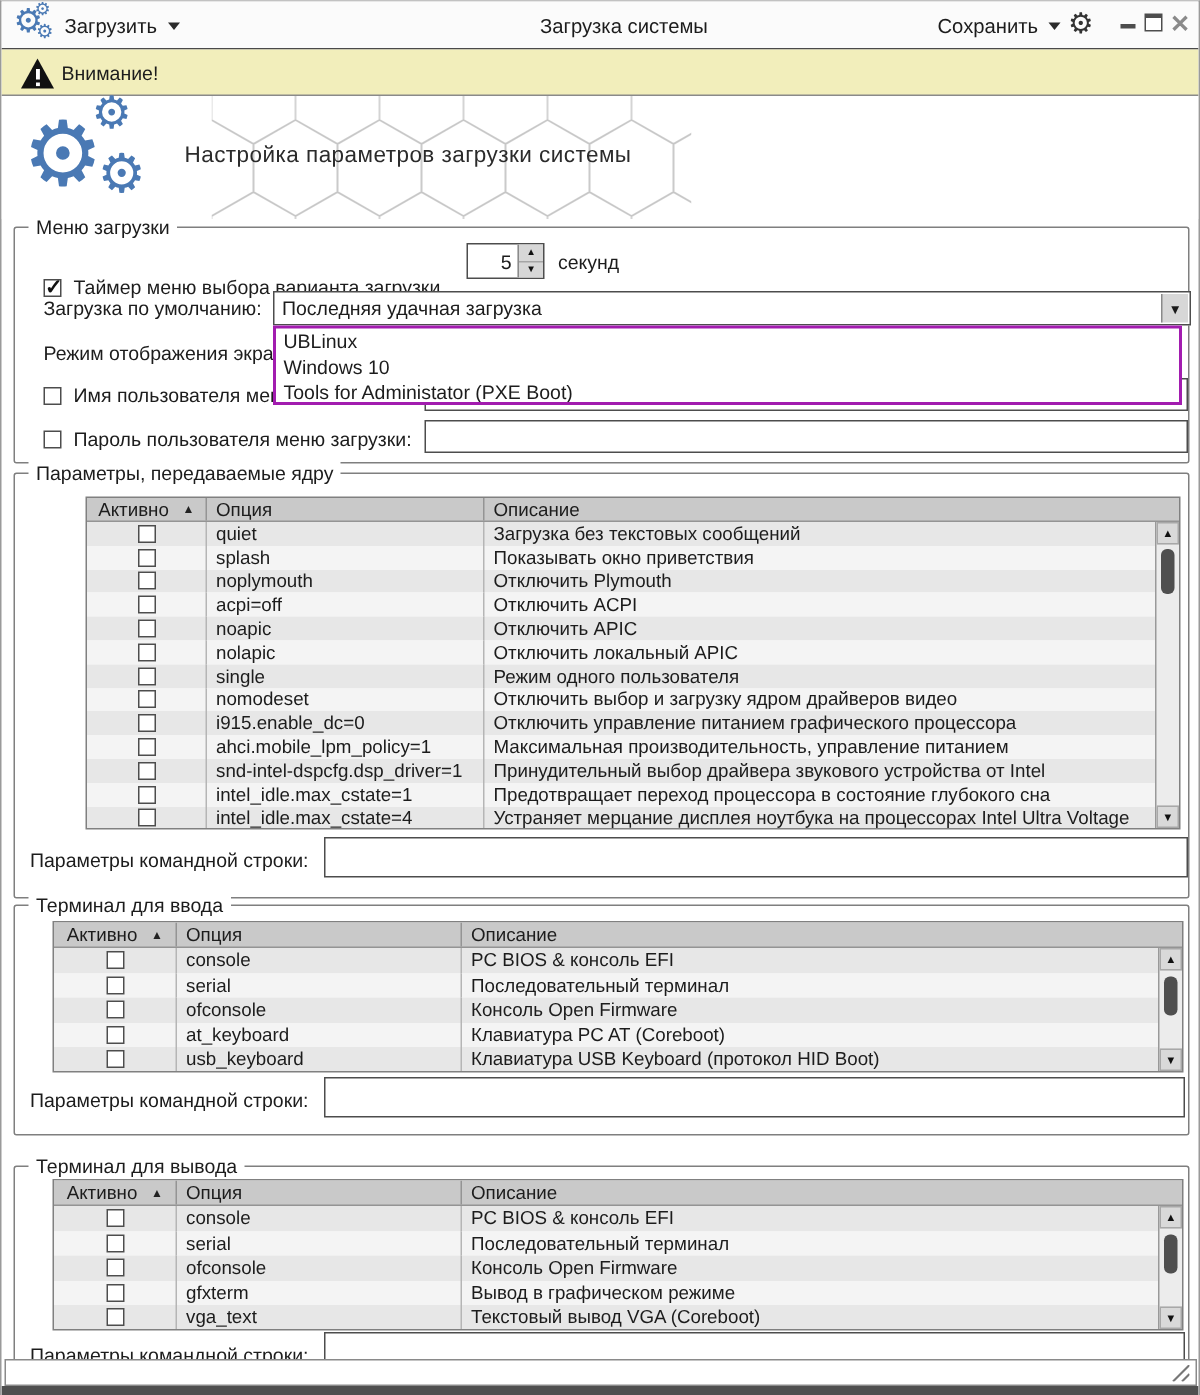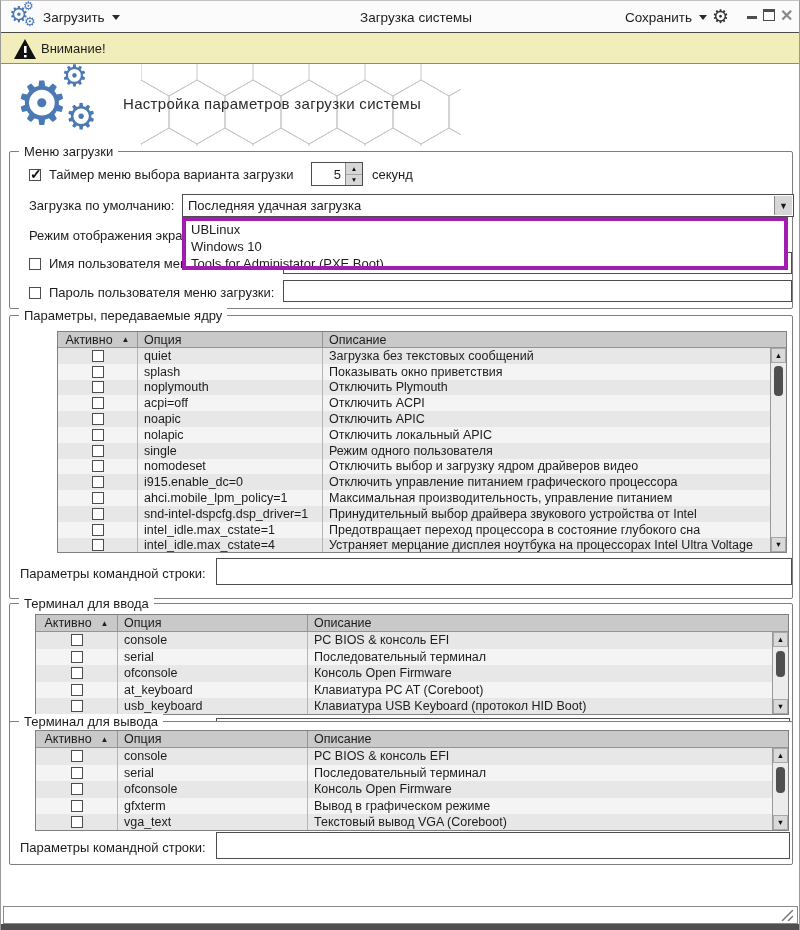--- a/index.html
+++ b/index.html
@@ -45,21 +45,21 @@
   .logo .g2 { position:absolute; left:46px; top:-8px; font-size:30px; font-family:"DejaVu Sans",sans-serif; }
   .logo .g3 { position:absolute; left:50px; top:30px; font-size:36px; font-family:"DejaVu Sans",sans-serif; }
   .banner-title { position:absolute; left:122px; top:31px; font-size:15px; color:#2b2b2b; letter-spacing:.3px; }
 
   
   .group { position:absolute; left:8px; width:784px; border:1px solid #7f7f7f; border-radius:2px; background:#fff; }
   .group-title { position:absolute; top:-8px; left:9px; background:#fff; padding:0 5px; font-size:13px; }
   .g-menu { top:150px; height:158px; }
   .g-kernel { top:314px; height:284px; }
   .g-termin { top:602px; height:154px; }
-  .g-termout { top:720px; height:144px; }
+  .g-termout { top:776px; height:144px; }
 
   .lbl { position:absolute; font-size:13px; white-space:nowrap; }
   .cb { display:inline-block; width:12px; height:12px; border:1px solid #4d4d4d; background:#fff;
         position:relative; flex:0 0 auto; }
   .cb.checked::after { content:"✓"; position:absolute; left:0px; top:-4px; font-size:14px; font-weight:bold; color:#111; }
   .cbrow { position:absolute; display:flex; align-items:center; gap:8px; font-size:13px; white-space:nowrap; }
 
   .tinput { position:absolute; border:1px solid #4d4d4d; background:#fff; font-size:13px;
             font-family:"Liberation Sans",sans-serif; padding:0 5px; }
 
@@ -72,21 +72,21 @@
   .spin-btn { flex:1; display:flex; align-items:center; justify-content:center; font-size:6.5px; color:#111; }
   .spin-btn.up { border-bottom:1px solid #a5a5a5; }
 
   
   .combo { position:absolute; left:172px; top:42px; width:612px; height:23px; border:1px solid #4d4d4d;
            background:#fff; display:flex; align-items:center; font-size:13px; padding-left:5px; }
   .combo-arrow { position:absolute; right:1px; top:1px; bottom:1px; width:18px; background:#d7d7d7;
                  border-left:1px solid #8a8a8a; display:flex; align-items:center; justify-content:center;
                  font-size:9px; color:#1a1a1a; }
   .dd-list { position:absolute; left:172px; top:65px; width:606px; height:53px; background:#fff;
-             border:4px solid #a21caf; z-index:6; overflow:hidden; }
+             border:2px solid #a21caf; z-index:6; overflow:hidden; }
   .dd-item { height:17px; display:flex; align-items:center; padding-left:5px; font-size:13px; white-space:nowrap; }
 
   
   .tbl { position:absolute; background:#fff; border:1px solid #808080; overflow:hidden; }
   .thead { display:flex; background:#c9c9c9; border-bottom:1px solid #949494; font-size:12.5px; }
   .th { display:flex; align-items:center; border-right:1px solid #949494; padding:0 6px;
         white-space:nowrap; overflow:hidden; }
   .th-active { justify-content:center; gap:9px;text-align:right; }
   .th-desc { flex:1; border-right:none; }
   .sort-asc { font-size:8px; color:#222; }
@@ -179,21 +179,21 @@
       <span class="g1">⚙</span>
         <span class="g2">⚙</span>
         <span class="g3">⚙</span>
     </div>
     <div class="banner-title">Настройка параметров загрузки системы</div>
   </div>
 
   <div class="group g-menu">
     <div class="group-title">Меню загрузки</div>
 
-    <div class="cbrow" style="left:19px; top:15px;">
+    <div class="cbrow" style="left:19px; top:32px;">
       <span class="cb checked"></span>
       <span>Таймер меню выбора варианта загрузки</span>
     </div>
     <div class="spin">
       <div class="spin-val">5</div>
       <div class="spin-btns">
         <div class="spin-btn up">▲</div>
         <div class="spin-btn">▼</div>
       </div>
     </div>

